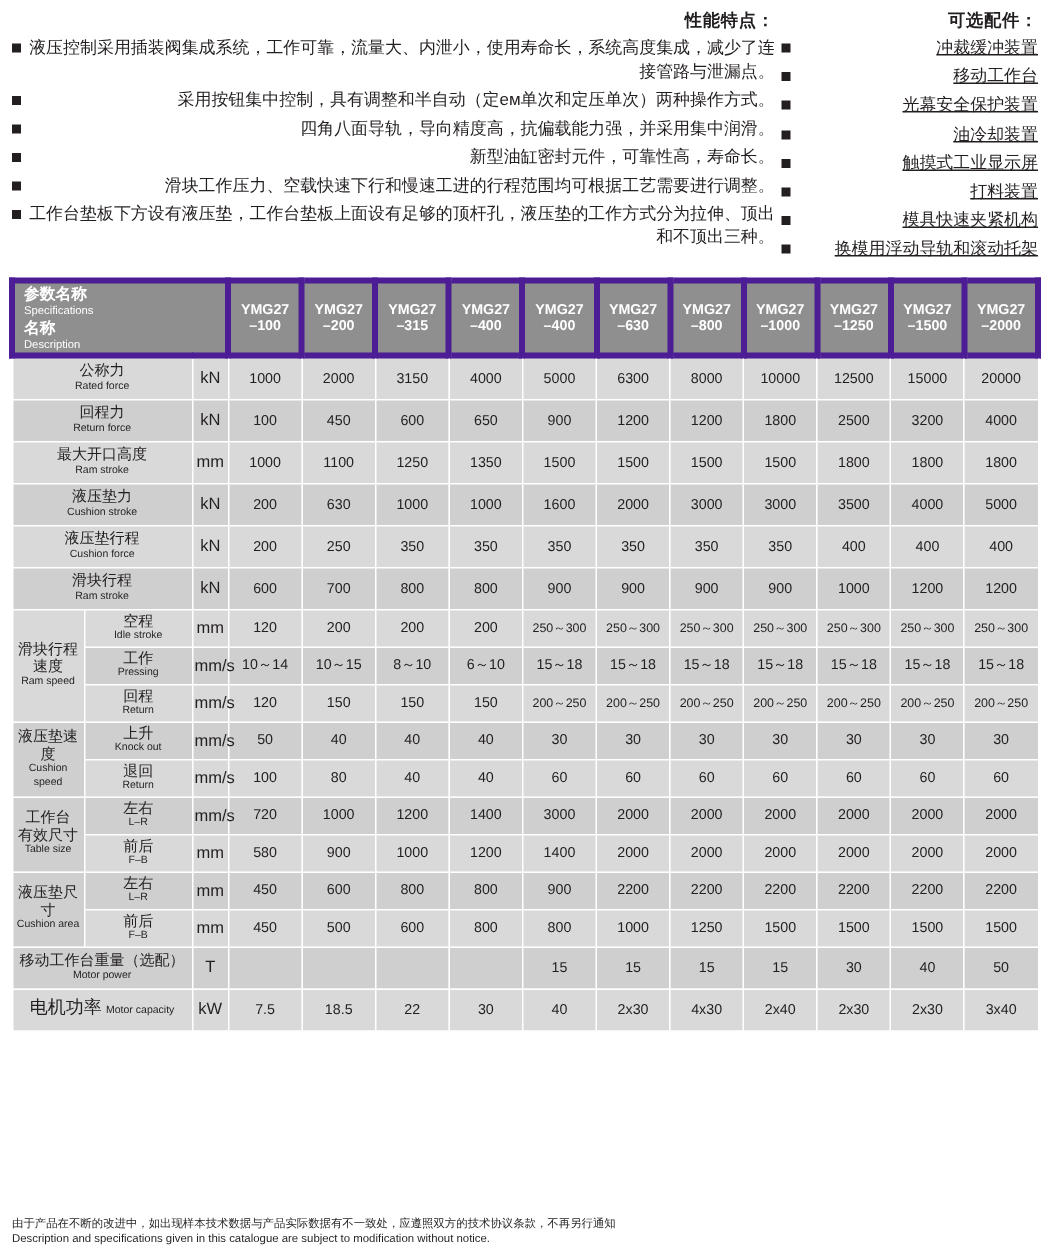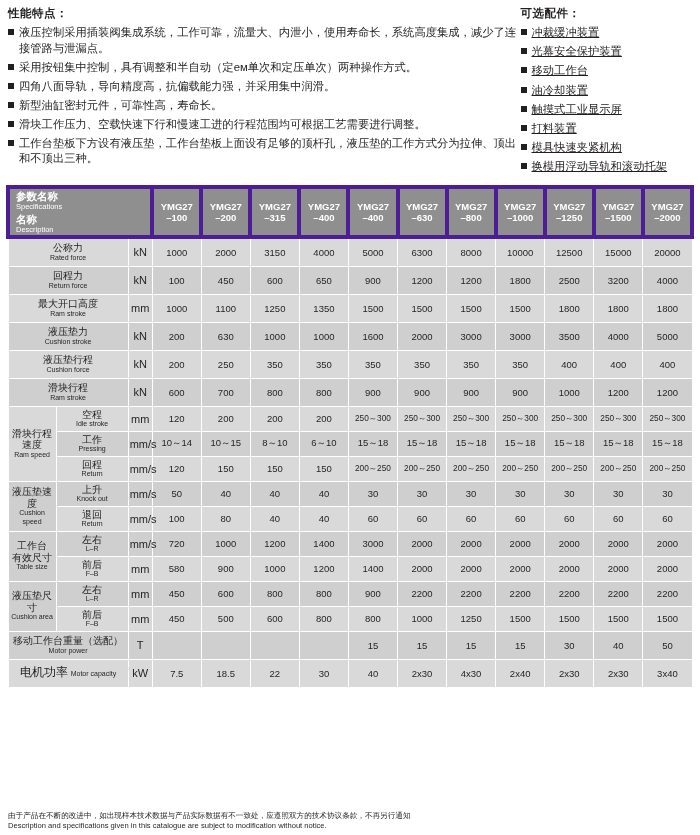--- a/index.html
+++ b/index.html
@@ -11,20 +11,21 @@
     position:relative;
     overflow:hidden;
   }
   .page{width:700px;height:835px;position:relative;}
 
   
   .top{
     display:flex;
     padding:6px 8px 0 8px;
     box-sizing:border-box;
+    text-align:right;
   }
   .features{width:510px;}
   .options{width:172px;margin-left:4px;}
 
   .sec-title{
     font-size:11.5px;
     font-weight:bold;
     margin:0 0 4px 0;
     letter-spacing:0.5px;
   }
@@ -162,25 +163,25 @@
     </div>
 
     <div class="options">
       <div class="sec-title">可选配件：</div>
       <div class="opt-item">
         <span class="sq"></span>
         <span>冲裁缓冲装置</span>
       </div>
       <div class="opt-item">
         <span class="sq"></span>
+        <span>移动工作台</span>
+      </div>
+      <div class="opt-item">
+        <span class="sq"></span>
         <span>光幕安全保护装置</span>
-      </div>
-      <div class="opt-item">
-        <span class="sq"></span>
-        <span>移动工作台</span>
       </div>
       <div class="opt-item">
         <span class="sq"></span>
         <span>油冷却装置</span>
       </div>
       <div class="opt-item">
         <span class="sq"></span>
         <span>触摸式工业显示屏</span>
       </div>
       <div class="opt-item">

